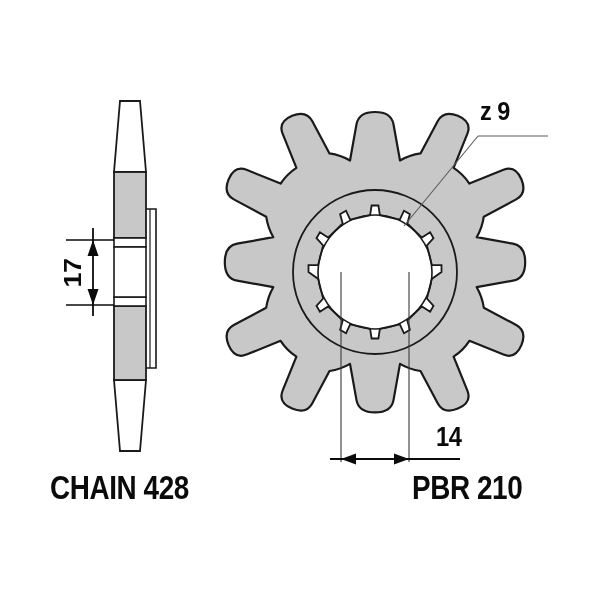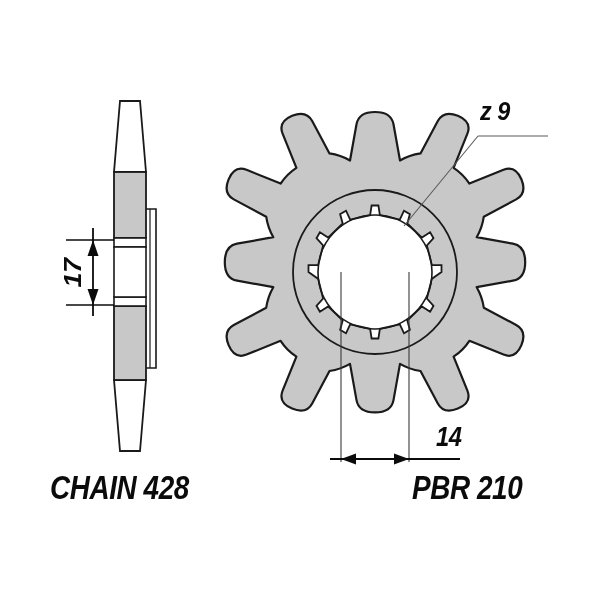--- a/index.html
+++ b/index.html
@@ -13,21 +13,20 @@
     position: relative;
     overflow: hidden;
     font-family: "Liberation Sans", sans-serif;
   }
   #stage {
     position: absolute;
     left: 0;
     top: 0;
     width: 600px;
     height: 600px;
-    font-style: italic;
   }
   svg.drawing {
     position: absolute;
     left: 0;
     top: 0;
     width: 600px;
     height: 600px;
     display: block;
   }
   .label {

